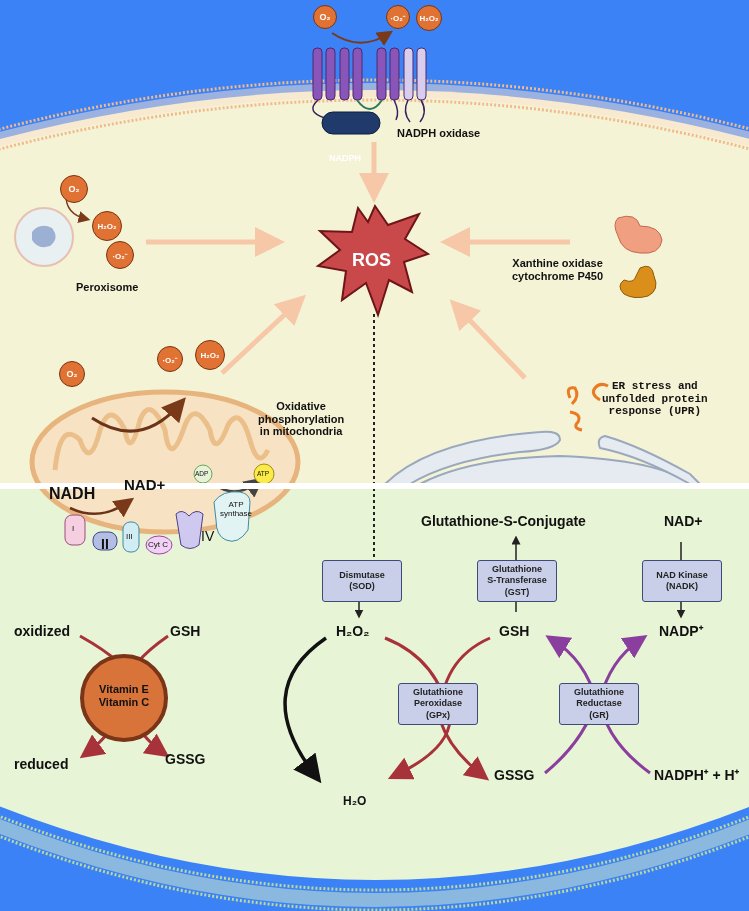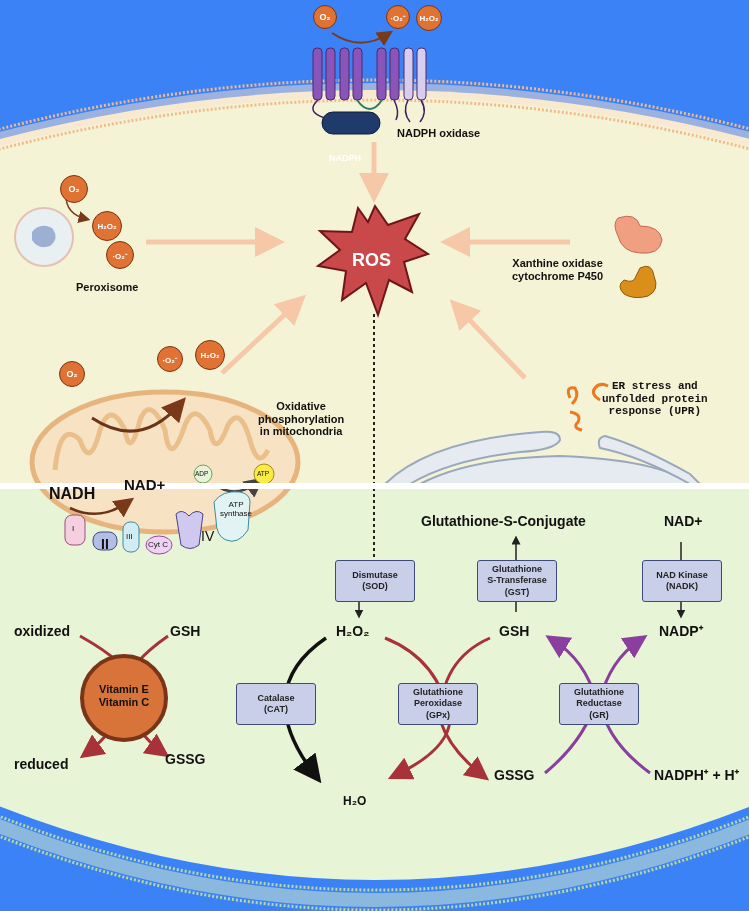--- a/index.html
+++ b/index.html
@@ -195,42 +195,38 @@
 
 <div class="lbl center" style="left:602px;top:380px;font-size:11px;font-family:Liberation Mono, monospace;">
   <div>ER stress and</div>
   <div>unfolded protein</div>
   <div>response (UPR)</div>
 </div>
 
 <div class="lbl" style="left:421px;top:513px;font-size:14px;">Glutathione-S-Conjugate</div>
 <div class="lbl" style="left:664px;top:513px;font-size:14px;">NAD+</div>
 
-<div class="enz" style="left:335px;top:560px;width:78px;height:40px;">
+<div class="enz" style="left:322px;top:560px;width:78px;height:40px;">
   <div>Dismutase</div>
   <div>(SOD)</div>
 </div>
 <div class="enz" style="left:477px;top:560px;width:78px;height:40px;">
   <div>Glutathione</div>
   <div>S-Transferase</div>
   <div>(GST)</div>
 </div>
 <div class="enz" style="left:642px;top:560px;width:78px;height:40px;">
   <div>NAD Kinase</div>
   <div>(NADK)</div>
 </div>
 
 <div class="lbl" style="left:336px;top:623px;font-size:14px;">H₂O₂</div>
 <div class="lbl" style="left:499px;top:623px;font-size:14px;">GSH</div>
 <div class="lbl" style="left:659px;top:623px;font-size:14px;">NADP⁺</div>
 
-<div class="enz" style="left:236px;top:683px;width:78px;height:40px;">
-  <div>Catalase</div>
-  <div>(CAT)</div>
-</div>
 <div class="enz" style="left:398px;top:683px;width:78px;height:40px;">
   <div>Glutathione</div>
   <div>Peroxidase</div>
   <div>(GPx)</div>
 </div>
 <div class="enz" style="left:559px;top:683px;width:78px;height:40px;">
   <div>Glutathione</div>
   <div>Reductase</div>
   <div>(GR)</div>
 </div>

